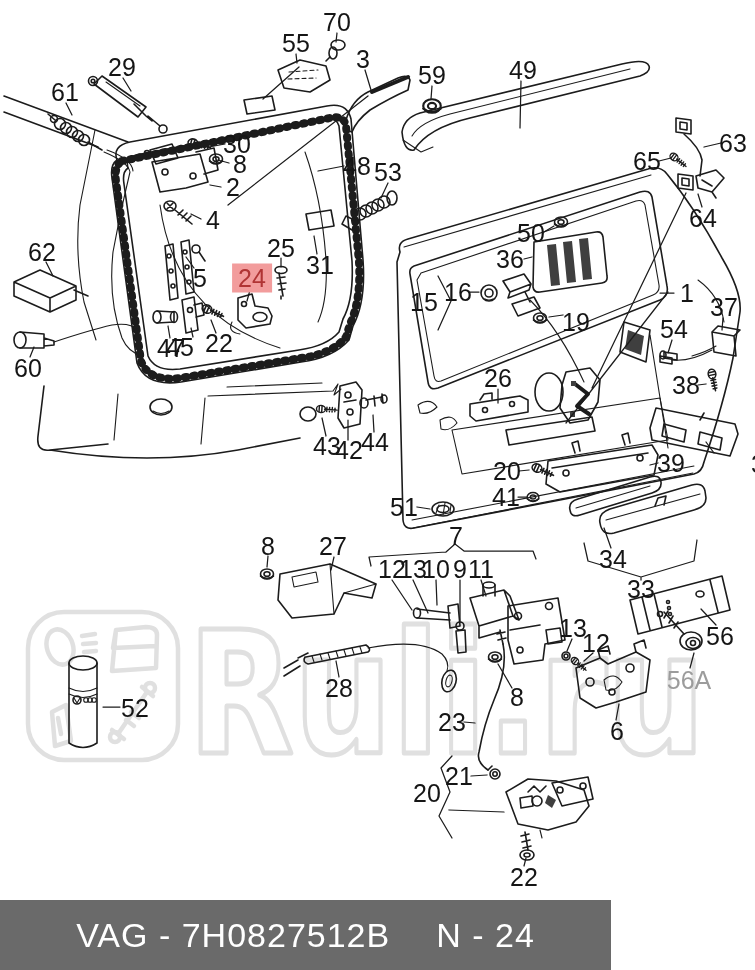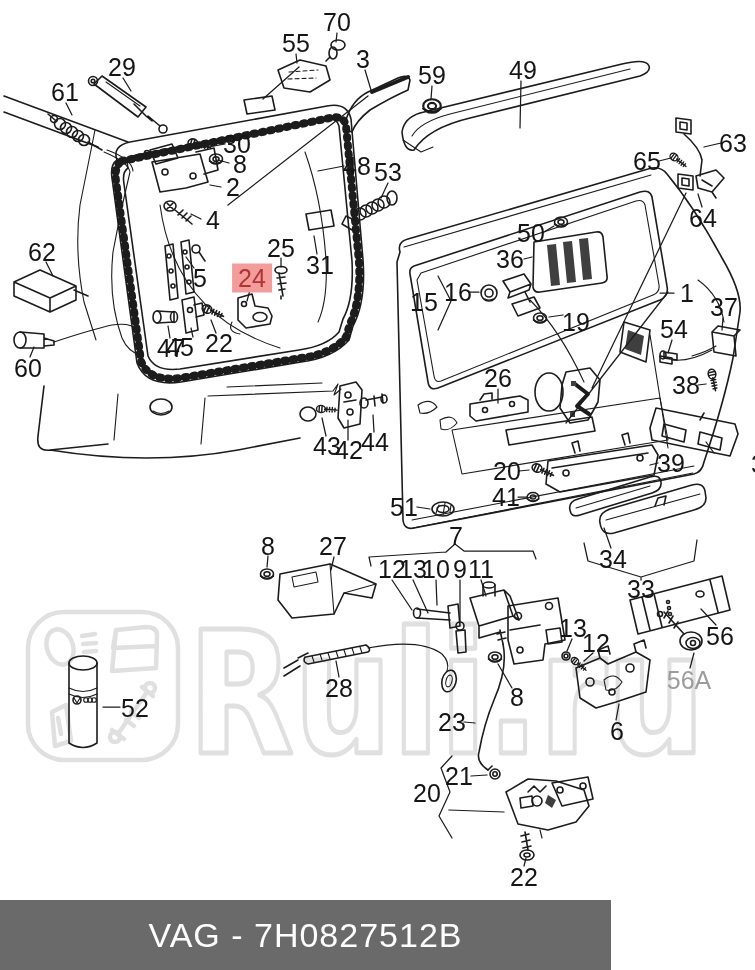--- a/index.html
+++ b/index.html
@@ -482,14 +482,15 @@
       <div class="callout" style="left: 596px; top: 643px;">12</div>
       <div class="callout" style="left: 617px; top: 731px;">6</div>
       <div class="callout" style="left: 459px; top: 776px;">21</div>
       <div class="callout" style="left: 427px; top: 793px;">20</div>
       <div class="callout" style="left: 524px; top: 877px;">22</div>
       <div class="callout" style="left: 135px; top: 708px;">52</div>
     </div>
 
   <div class="footer">
     <span>VAG - 7H0827512B</span>
+    <span>N - 24</span>
   </div>
 </div>
 
 </body></html>

